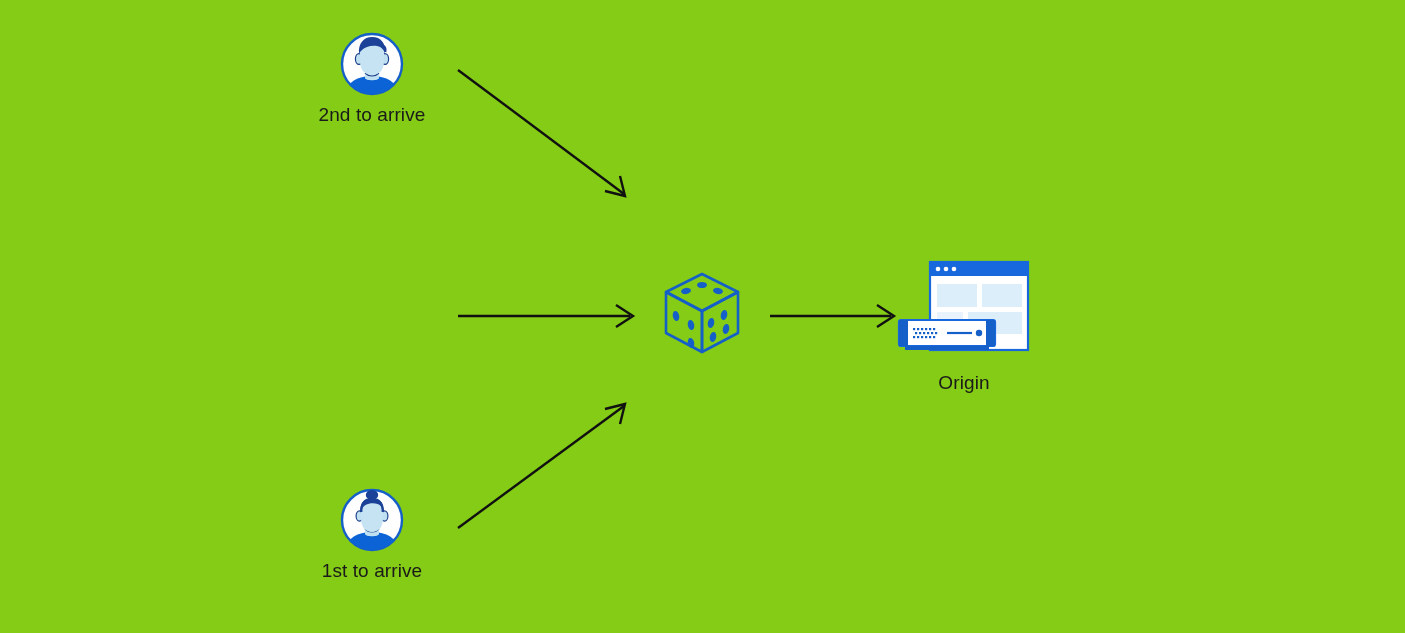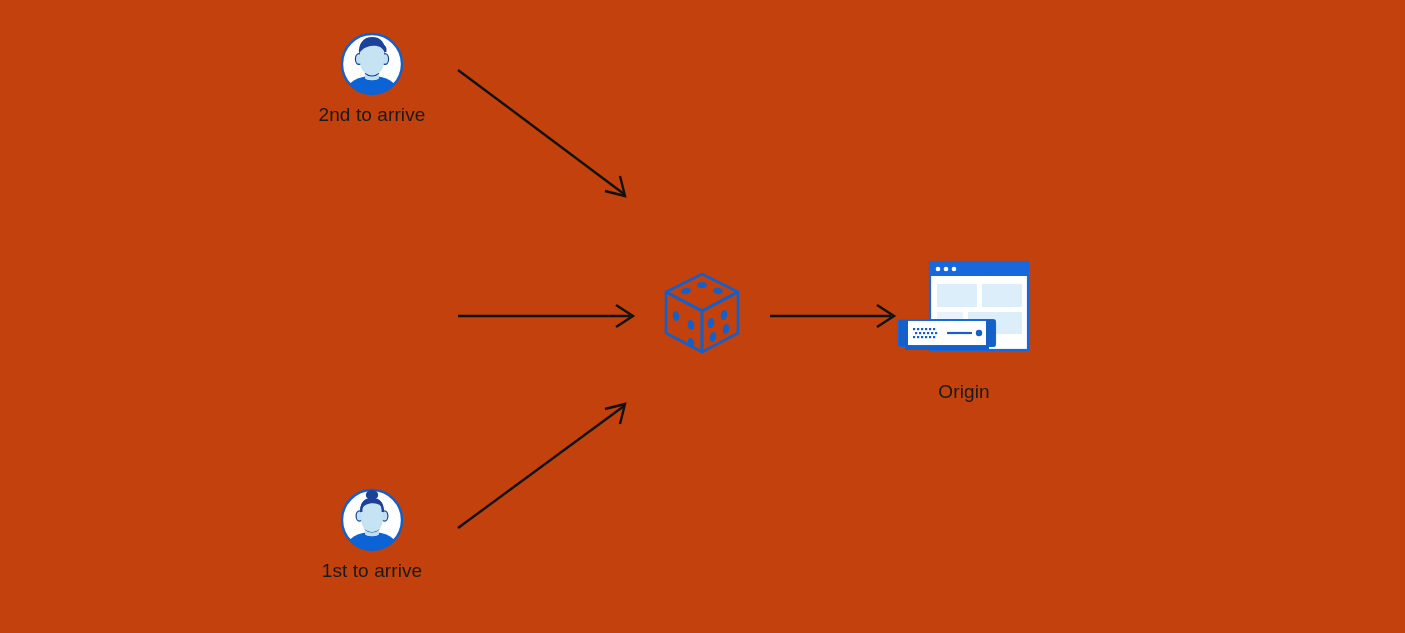--- a/index.html
+++ b/index.html
@@ -8,21 +8,21 @@
     background: #ffffff;
   }
   body {
     font-family: "Liberation Sans", sans-serif;
     -webkit-font-smoothing: antialiased;
   }
   #canvas {
     position: relative;
     width: 1405px;
     height: 633px;
-    background: #c2410c;
+    background: #84cc16;
     overflow: hidden;
   }
   .node {
     position: absolute;
   }
   .label {
     position: absolute;
     font-family: "Liberation Sans", sans-serif;
     font-size: 19px;
     color: #1a1a1a;
@@ -189,16 +189,16 @@
             <rect x="21" y="77" width="2.2" height="2.2"></rect>
           <rect x="25" y="77" width="2.2" height="2.2"></rect>
             <rect x="29" y="77" width="2.2" height="2.2"></rect>
           <rect x="33" y="77" width="2.2" height="2.2"></rect>
             <rect x="37" y="77" width="2.2" height="2.2"></rect>
         </g>
         <line x1="51" y1="74" x2="76" y2="74" stroke="#1560c8" stroke-width="2.2"></line>
         <circle cx="83" cy="74" r="3.2" fill="#1560c8"></circle>
       </g>
     </svg>
-    <div class="label" style="left:-25px;top:122px;width:186px;text-align:center;">Origin</div>
+    <div class="label" style="left:-25px;top:113px;width:186px;text-align:center;">Origin</div>
   </div>
 
 </div>
 
 </body></html>

